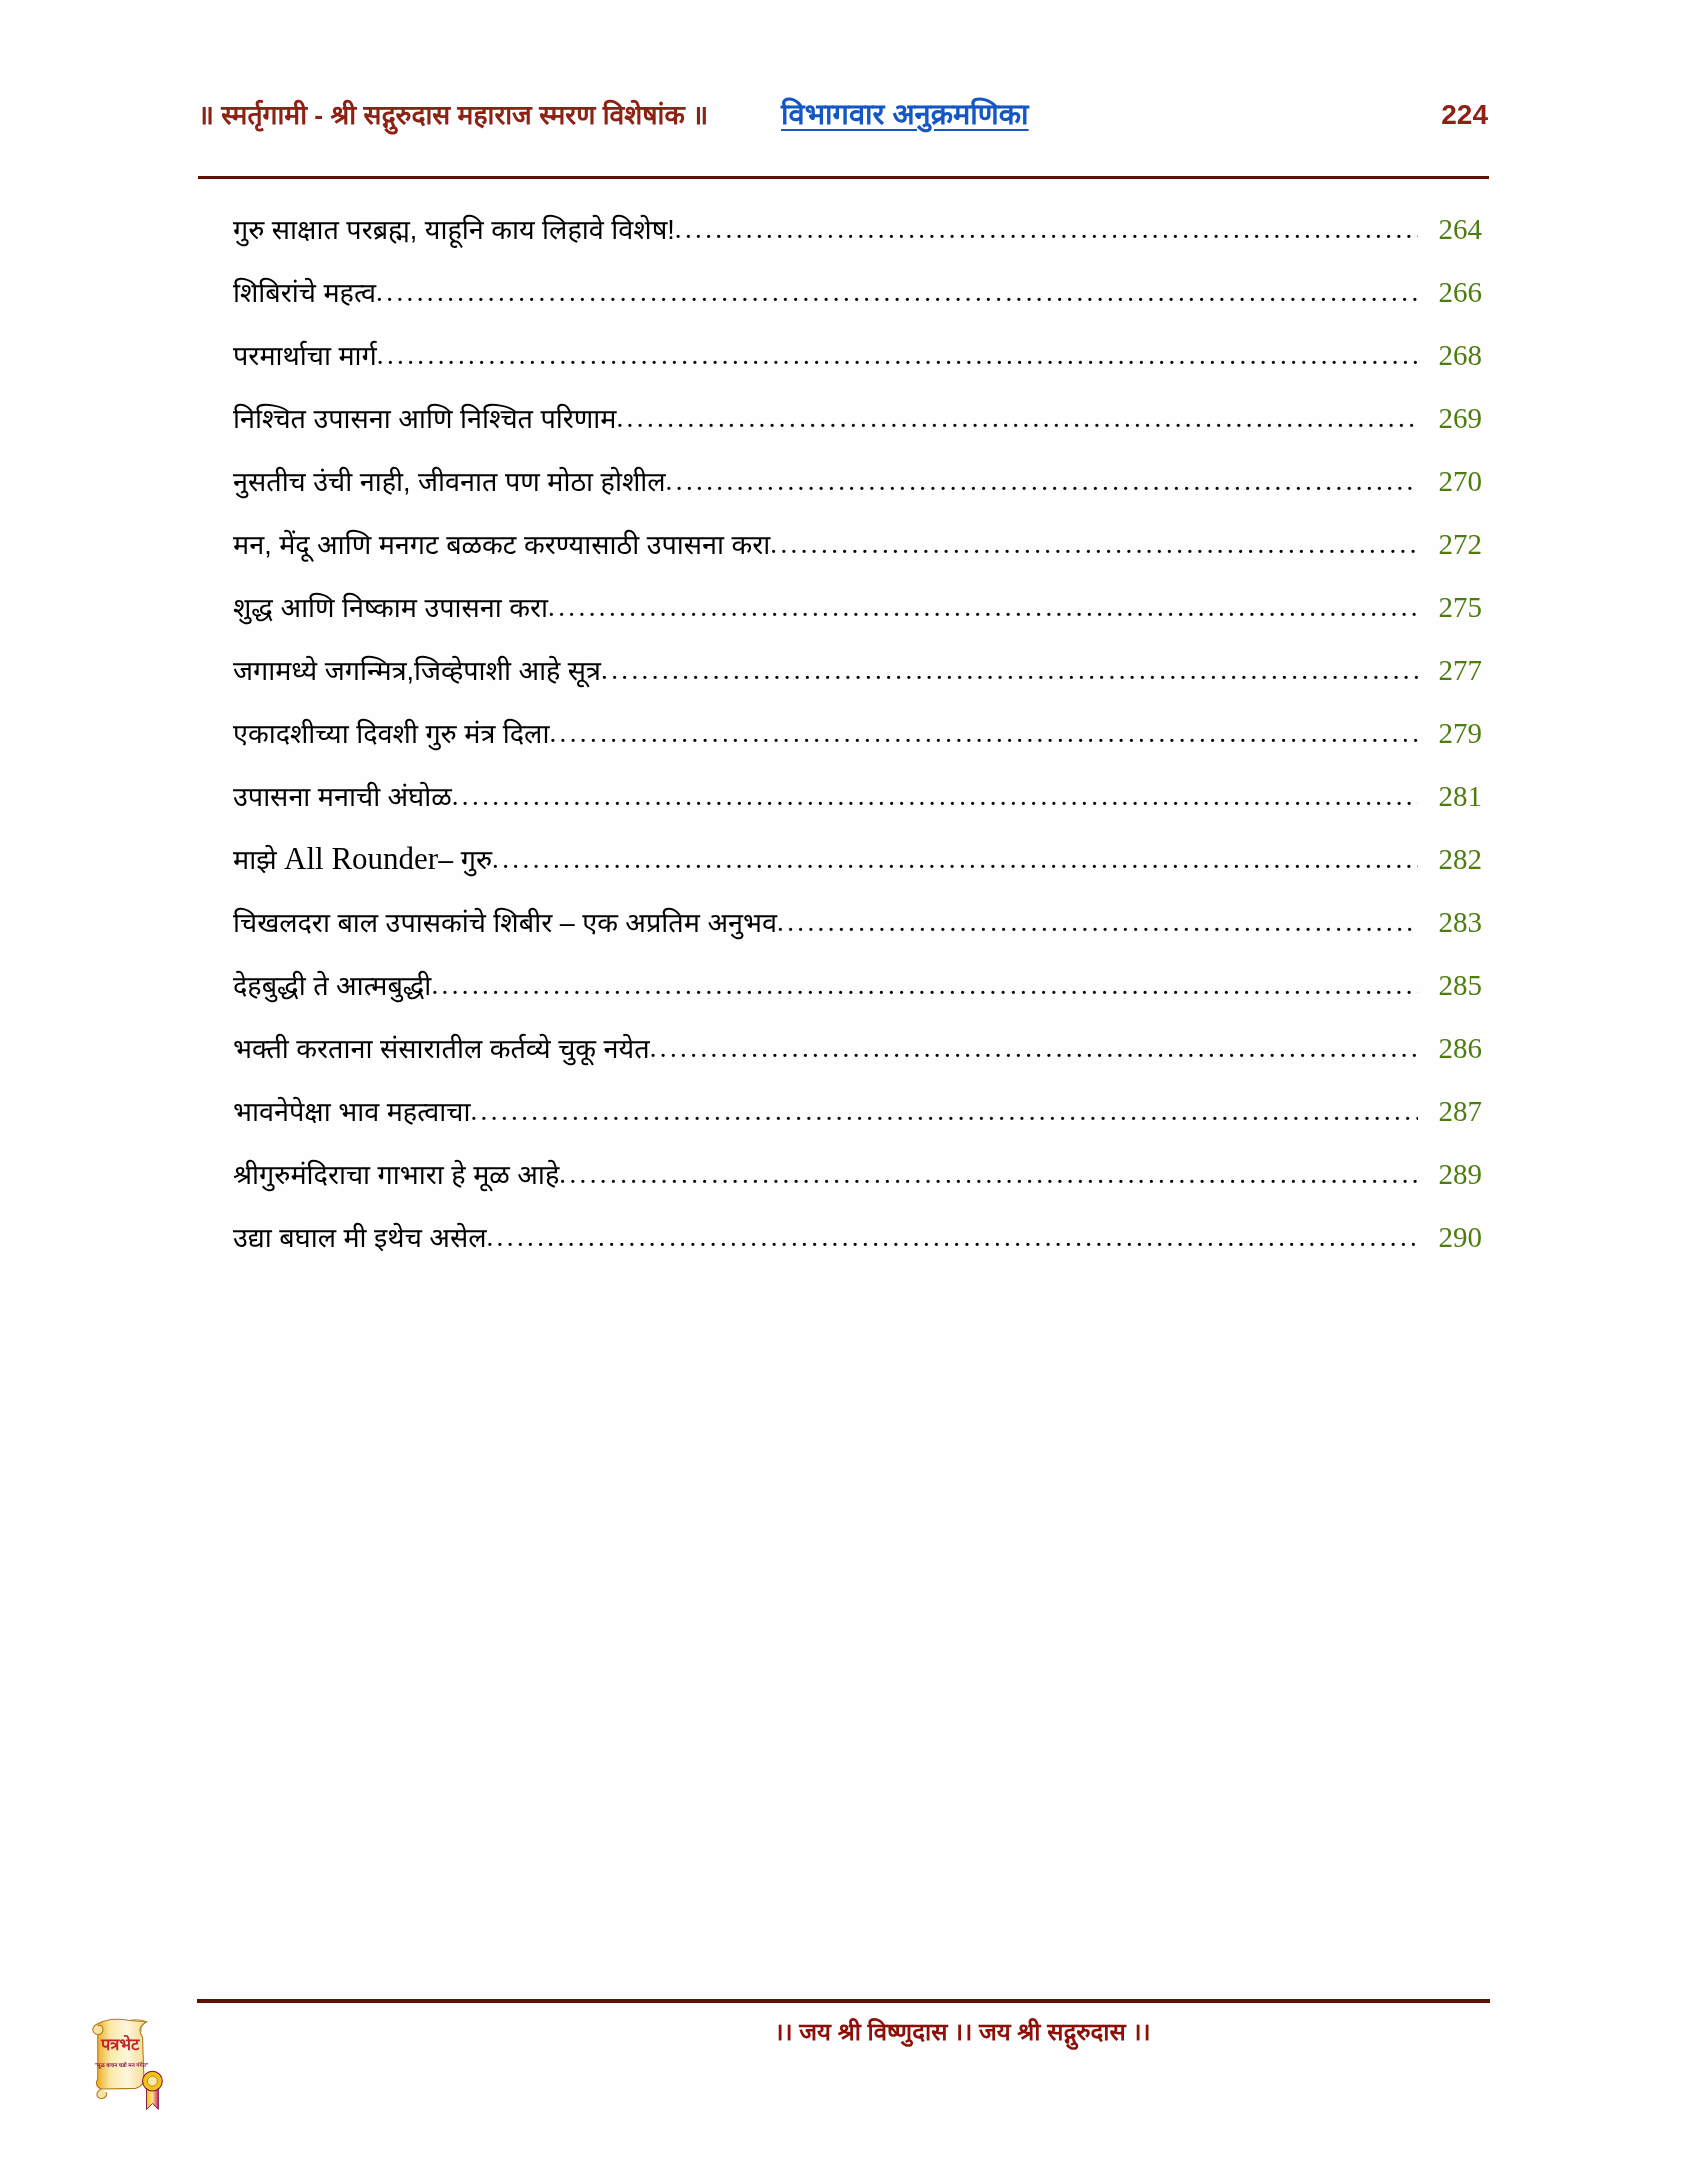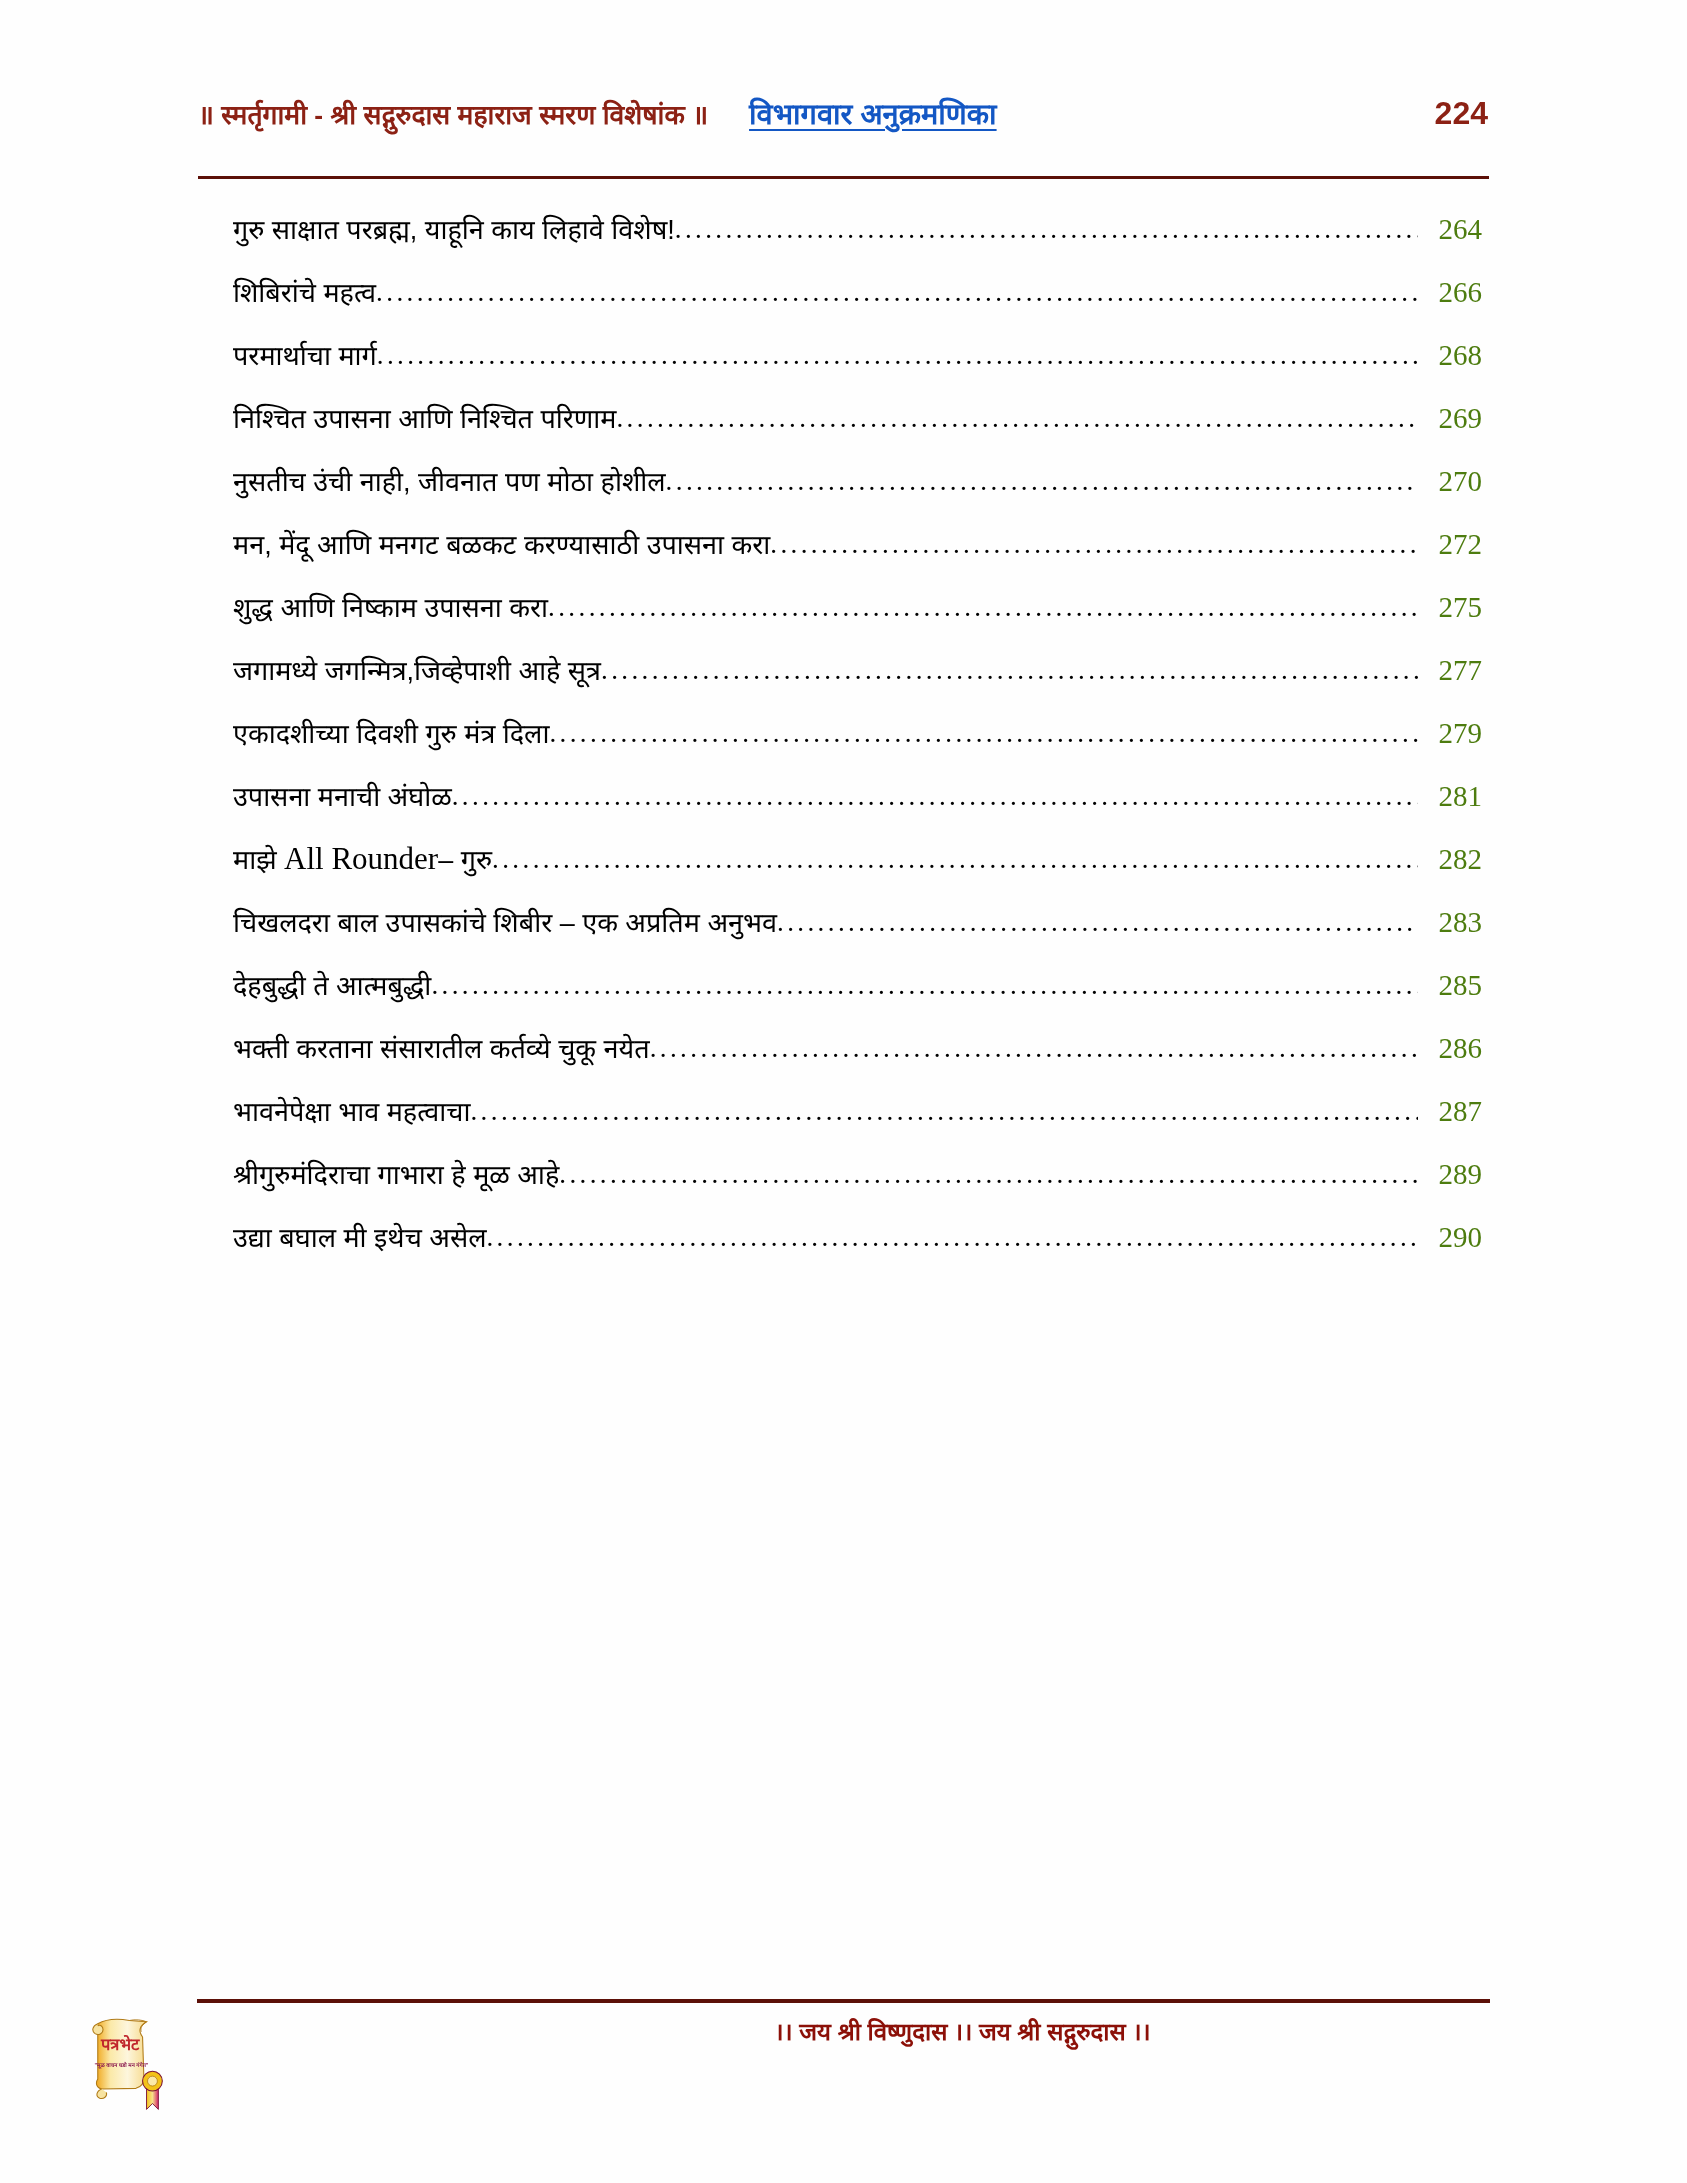--- a/index.html
+++ b/index.html
@@ -27,20 +27,21 @@
     left: 198px;
     top: 93px;
     width: 1290px;
     height: 86px;
   }
   .header-row {
     display: flex;
     align-items: baseline;
     width: 100%;
     height: 100%;
+    gap: 32px;
   }
   .book-title {
     color: #8c2114;
     font-family: "Liberation Sans", "DejaVu Sans", sans-serif;
     font-weight: bold;
     font-size: 26.5px;
     line-height: 1;
     white-space: nowrap;
     letter-spacing: 0px;
   }
@@ -52,21 +53,21 @@
     text-decoration: underline;
     text-decoration-thickness: 2px;
     text-underline-offset: 4.6px;
     white-space: nowrap;
     margin-left: 41px;
   }
   .folio {
     color: #8c2114;
     font-family: "Liberation Sans", "DejaVu Sans", sans-serif;
     font-weight: bold;
-    font-size: 32px;
+    font-size: 28px;
     margin-left: auto;
     white-space: nowrap;
   }
   .header-rule {
     position: absolute;
     left: 198px;
     top: 176px;
     width: 1291px;
     height: 3.3px;
     background: #5c1008;

